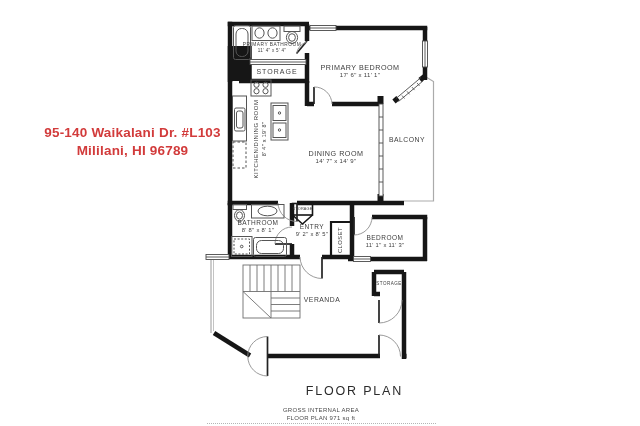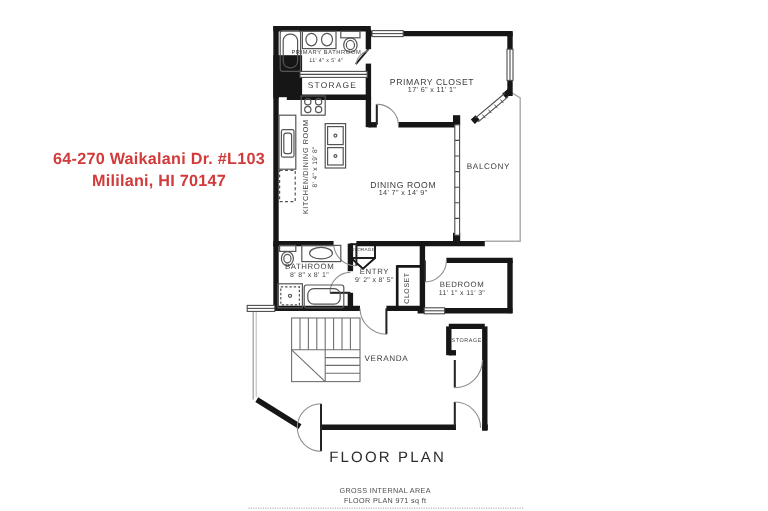--- a/index.html
+++ b/index.html
@@ -1,21 +1,21 @@
 <!DOCTYPE html>
 <html><head>
 <meta charset="utf-8">
 <style>
   html,body{margin:0;padding:0;background:#fff;}
   .canvas{position:relative;width:640px;height:426px;background:#ffffff;overflow:hidden;
           font-family:"Liberation Sans", sans-serif;}
   svg.plan{position:absolute;left:0;top:0;width:640px;height:426px;}
   .address{position:absolute;left:30px;top:124px;width:205px;text-align:center;
            font-weight:bold;font-size:13.5px;line-height:18px;color:#d23b3b;letter-spacing:0.2px;}
-  .plan-title{position:absolute;left:243px;top:374px;width:160px;text-align:center;
+  .plan-title{position:absolute;left:243px;top:384px;width:160px;text-align:right;
               font-size:12.5px;letter-spacing:1.8px;color:#2b2b2b;}
   .footer{position:absolute;left:241px;top:406px;width:160px;text-align:center;
           font-size:6px;line-height:8px;color:#4a4a4a;letter-spacing:0.3px;}
   .cutline{position:absolute;left:207px;top:423px;width:229px;border-top:1px dotted #b5b5b5;}
   .room-label{position:absolute;transform:translate(-50%,-50%);text-align:center;
               color:#3c3c3c;white-space:nowrap;line-height:1.3;}
   .room-label.rot{transform:translate(-50%,-50%) rotate(-90deg);}
   .rname{letter-spacing:0.5px;}
   .rdims{letter-spacing:0.3px;}
 </style>
@@ -187,21 +187,21 @@
   </svg>
 
   <div class="room-label" style="left:272px;top:48px;">
     <div class="rname" style="font-size:4.8px;">PRIMARY BATHROOM</div>
     <div class="rdims" style="font-size:4.5px;">11' 4" x 5' 4"</div>
   </div>
   <div class="room-label" style="left:277px;top:71.5px;">
     <div class="rname" style="font-size:7px;letter-spacing:1px;">STORAGE</div>
   </div>
   <div class="room-label" style="left:360px;top:72px;">
-    <div class="rname" style="font-size:7.2px;">PRIMARY CLOSET</div>
+    <div class="rname" style="font-size:7.2px;">PRIMARY BEDROOM</div>
     <div class="rdims" style="font-size:6px;">17' 6" x 11' 1"</div>
   </div>
   <div class="room-label rot" style="left:260px;top:139px;">
     <div class="rname" style="font-size:6px;">KITCHEN/DINING ROOM</div>
     <div class="rdims" style="font-size:5.5px;">8' 4" x 19' 8"</div>
   </div>
   <div class="room-label" style="left:336px;top:158px;">
     <div class="rname" style="font-size:7.2px;">DINING ROOM</div>
     <div class="rdims" style="font-size:6px;">14' 7" x 14' 9"</div>
   </div>
@@ -227,22 +227,22 @@
     <div class="rname" style="font-size:6.8px;">VERANDA</div>
   </div>
   <div class="room-label" style="left:302.5px;top:209px;">
     <div class="rname" style="font-size:3.8px;letter-spacing:0.2px;">STORAGE</div>
   </div>
   <div class="room-label" style="left:389px;top:283.5px;">
     <div class="rname" style="font-size:4.5px;">STORAGE</div>
   </div>
 
   <div class="address" style="color: rgb(210, 59, 59);">
-    <div>64-270 Waikalani Dr. #L103</div>
-    <div>Mililani, HI 70147</div>
+    <div>95-140 Waikalani Dr. #L103</div>
+    <div>Mililani, HI 96789</div>
   </div>
 
   <div class="plan-title">FLOOR PLAN</div>
   <div class="footer">
     <div>GROSS INTERNAL AREA</div>
     <div>FLOOR PLAN 971 sq ft</div>
   </div>
   <div class="cutline"></div>
 
 </div>

